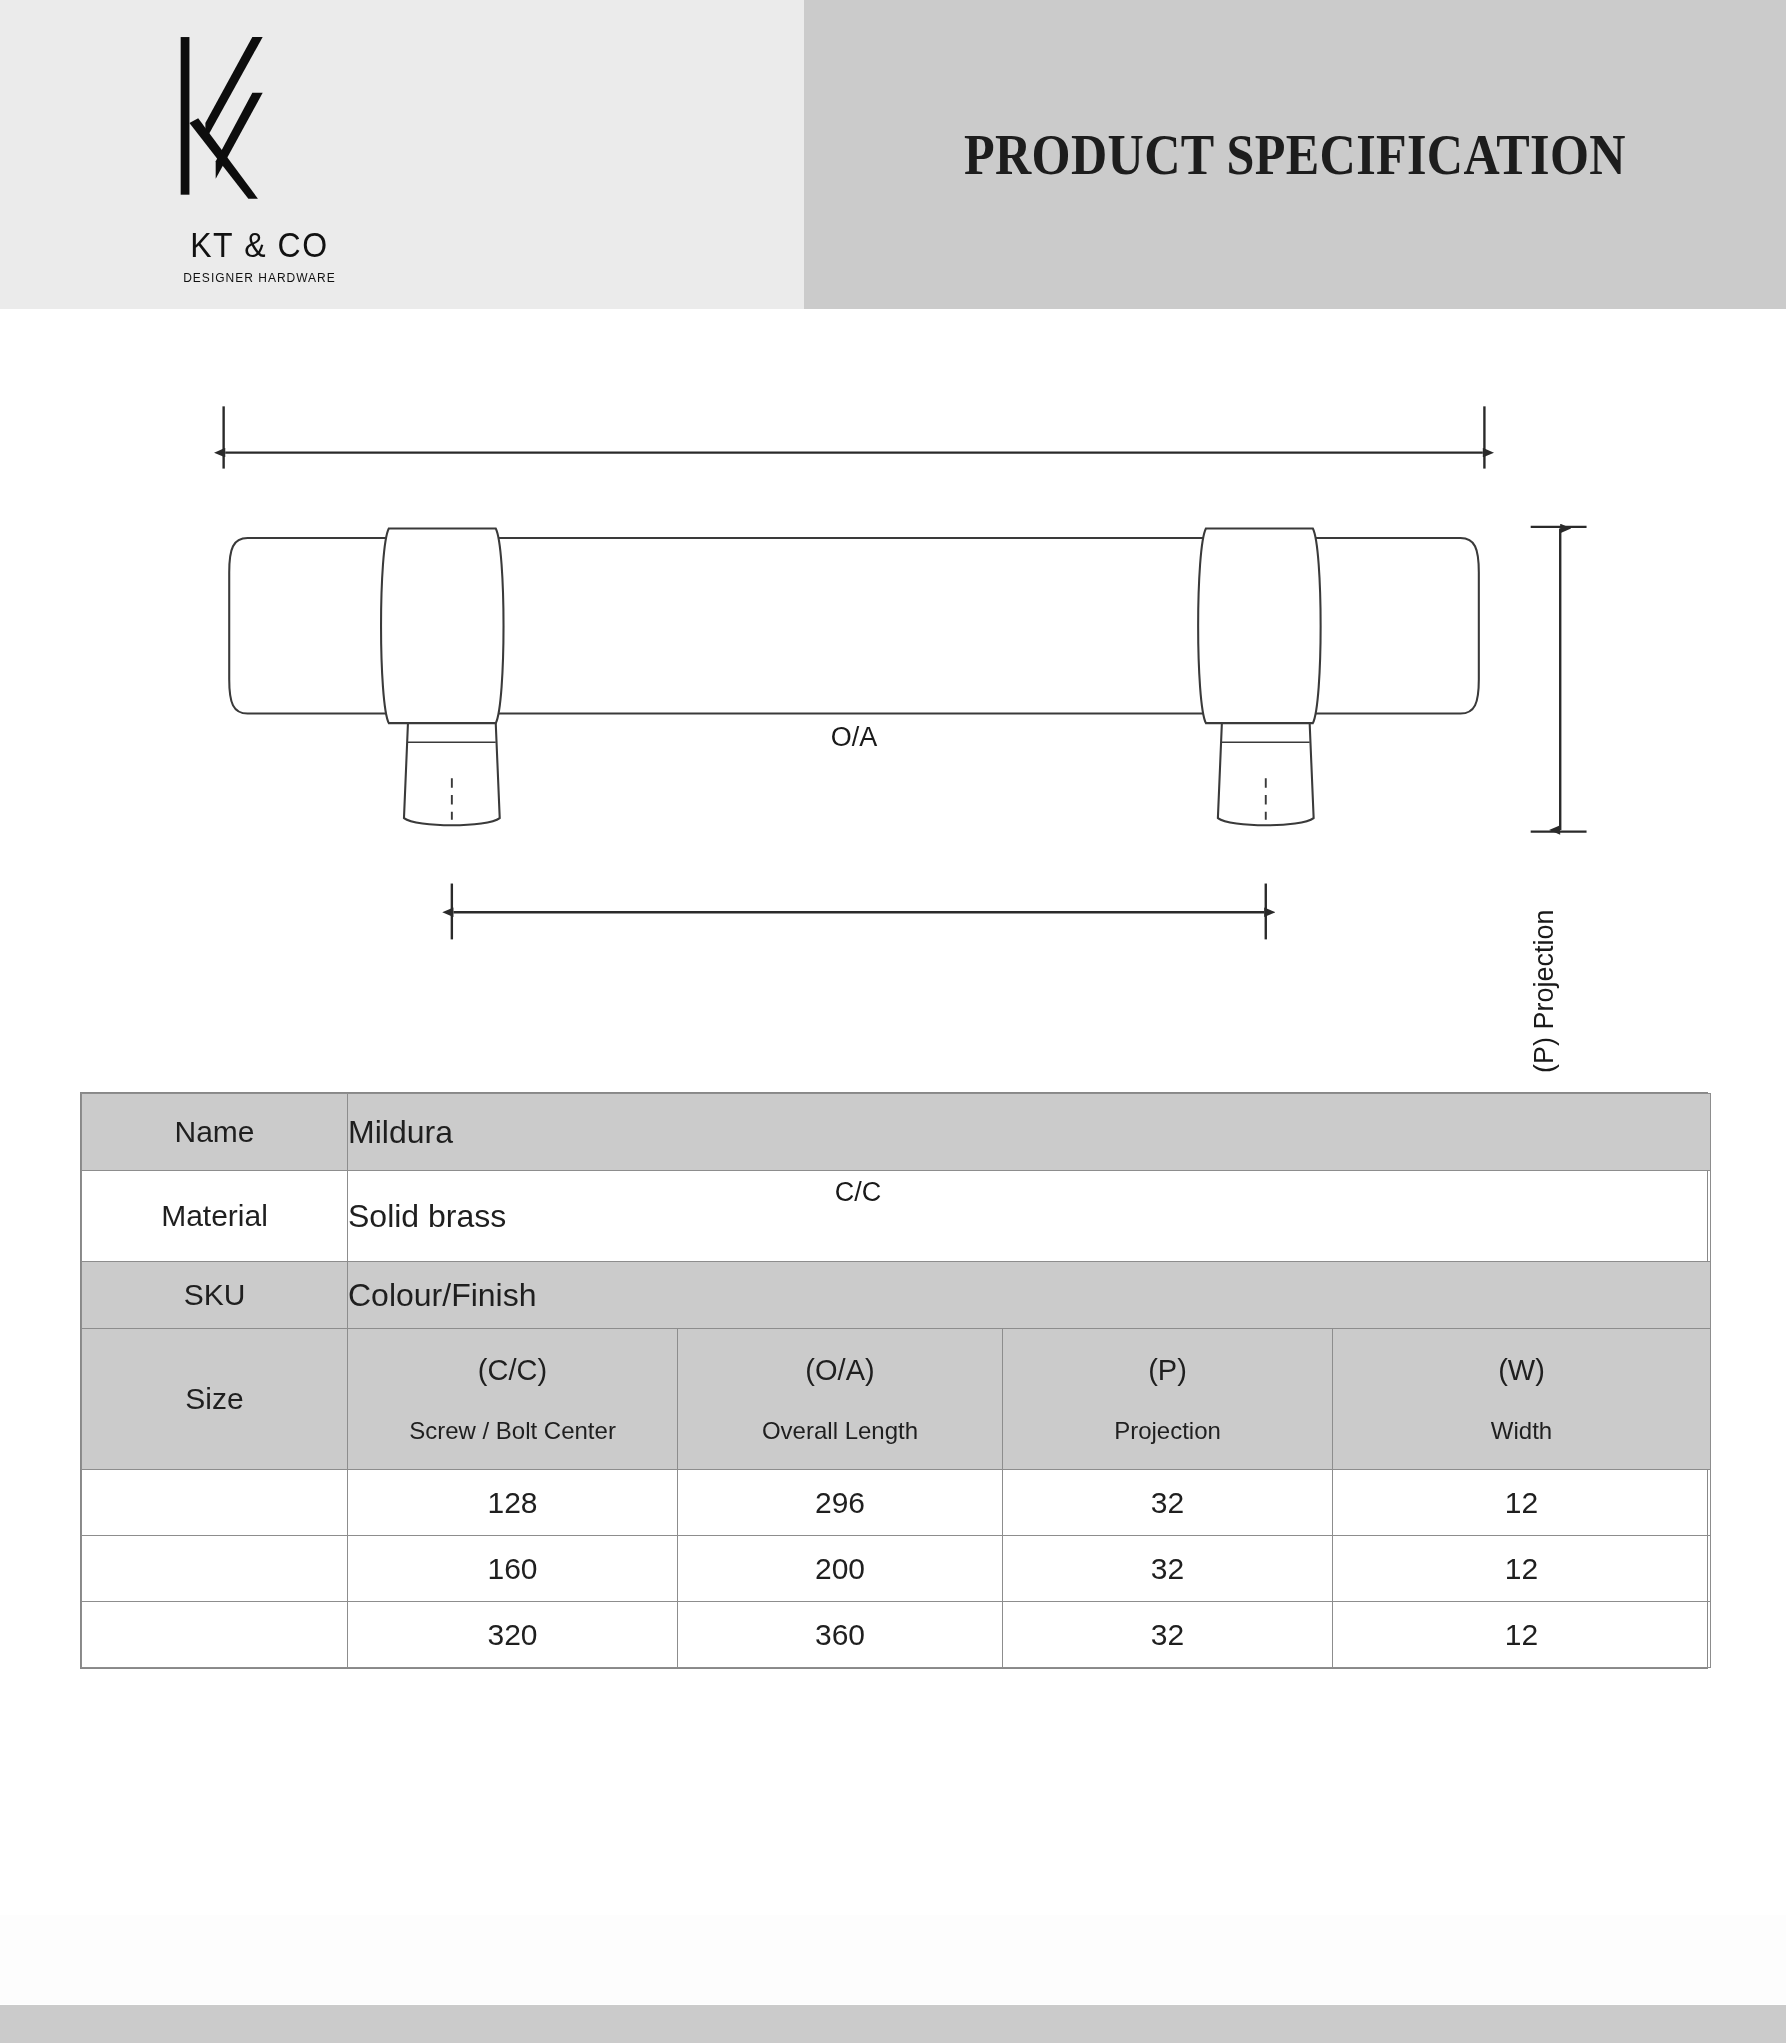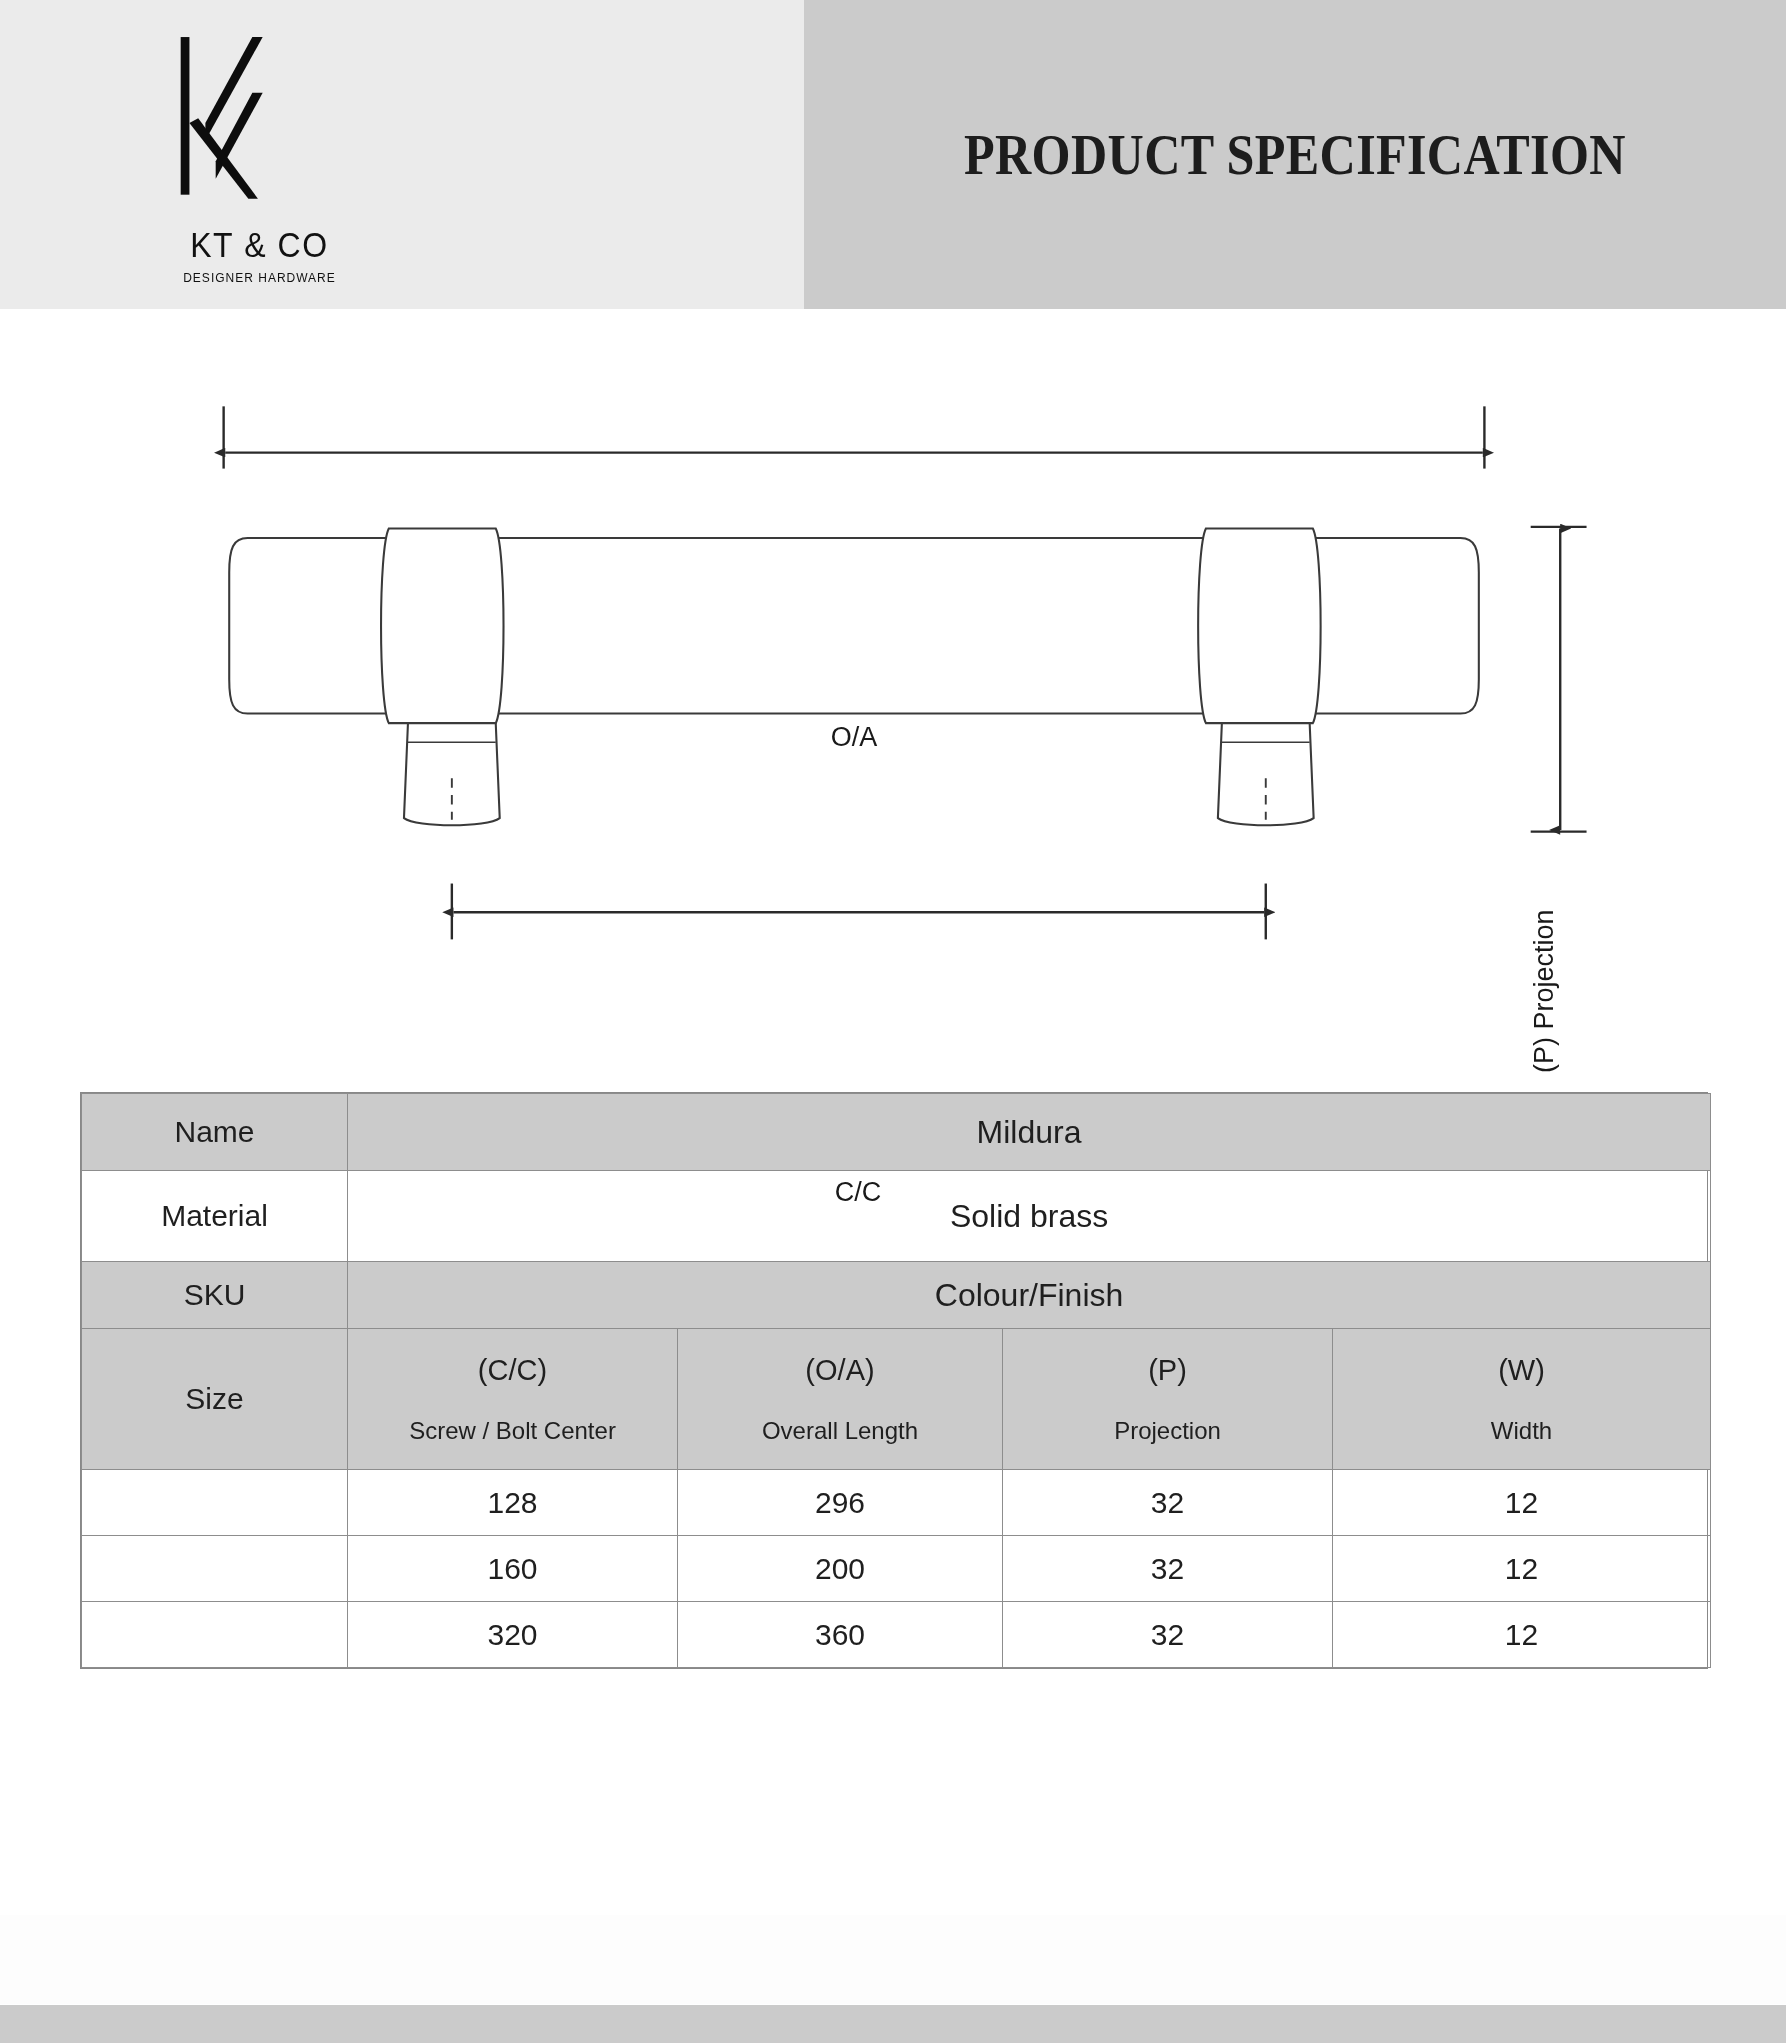--- a/index.html
+++ b/index.html
@@ -92,21 +92,21 @@
     vertical-align:middle;
     padding:0;
   }
   .shade { background:#cbcbcb; }
   .lbl {
     width:266px;
     text-align:center;
     font-size:30px;
   }
   .val {
-    text-align:center;
+    text-align:left;
     padding-left:70px;
     font-size:32px;
     color:#3a3a3a;
   }
   .val-dark { color:#1f1f1f; }
   .row-name td { height:76px; }
   .row-material td { height:90px; }
   .row-sku td { height:66px; }
   .row-finish td { height:152px; }
   .row-size td { height:140px; }

